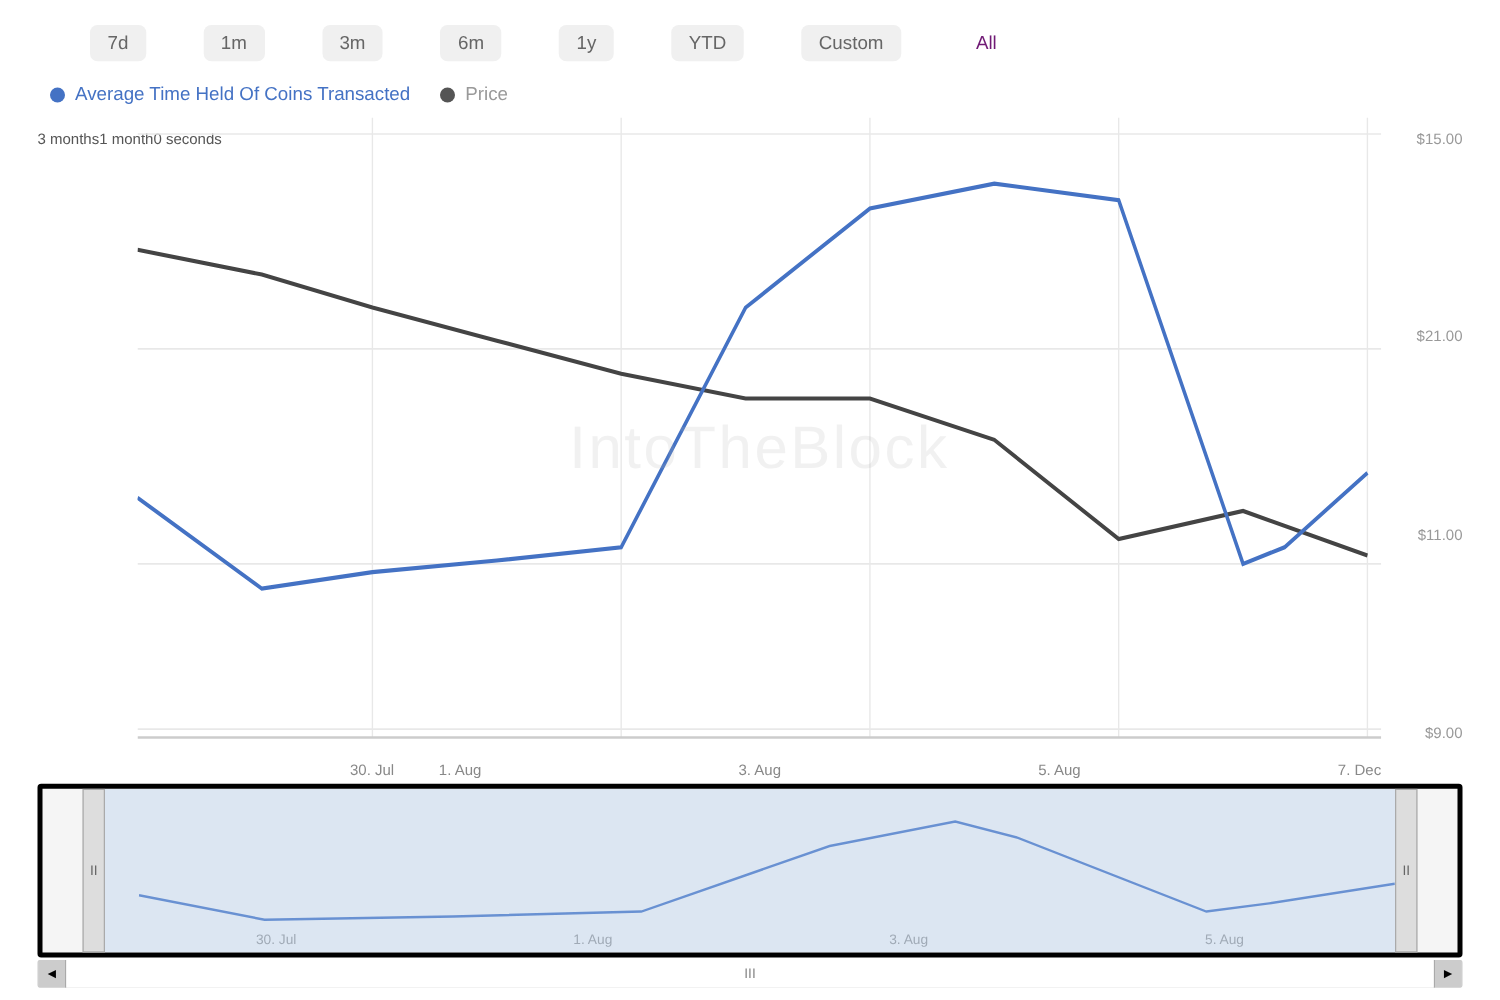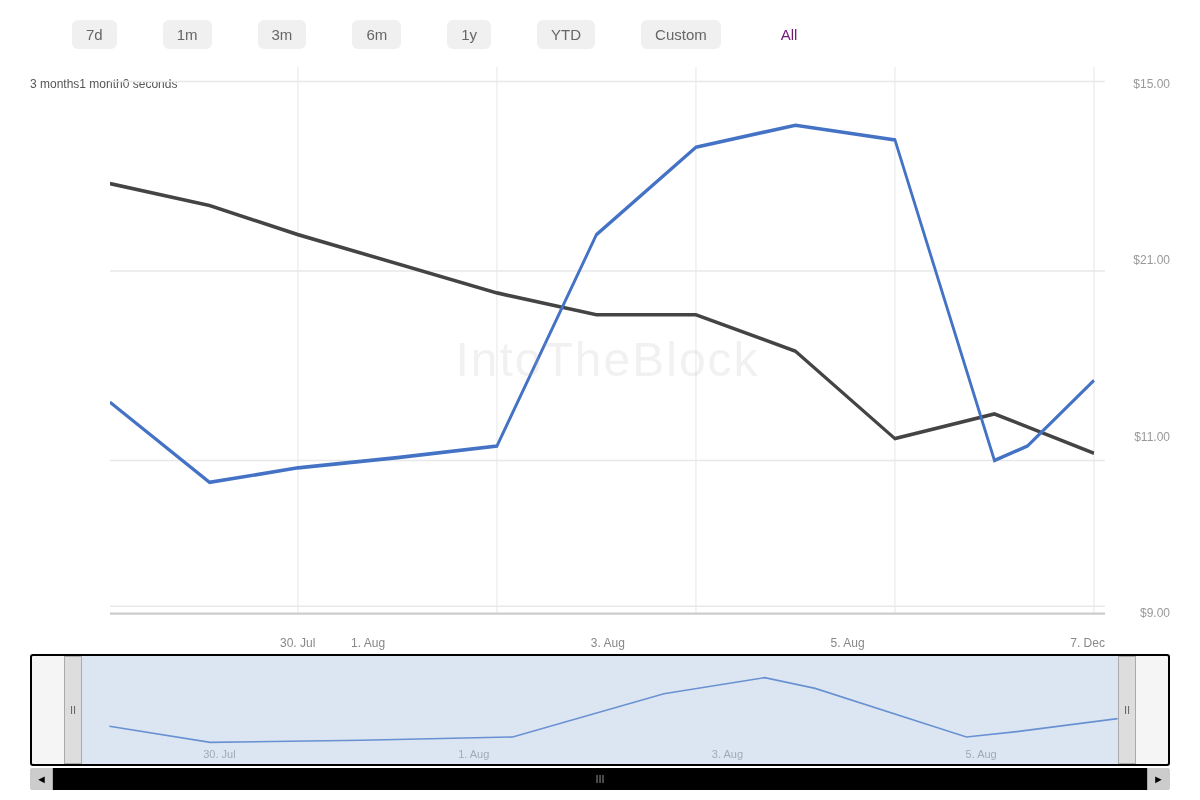--- a/index.html
+++ b/index.html
@@ -122,22 +122,22 @@
       font-weight: 400;
       color: rgba(180,180,180,0.18);
       white-space: nowrap;
       letter-spacing: 2px;
       pointer-events: none;
       user-select: none;
     }
 
     
     .navigator {
-      height: 112px;
-      border: 2px solid #000000;
+      height: 139px;
+      border: 4px solid #000000;
       border-radius: 3px;
       margin-top: 4px;
       position: relative;
       background: #f5f5f5;
       overflow: hidden;
       padding-left: 27px;
     }
     .navigator-svg {
       width: 100%;
       height: 100%;
@@ -206,21 +206,21 @@
       align-items: center;
       justify-content: center;
       cursor: pointer;
       font-size: 11px;
       flex-shrink: 0;
       border-left: 1px solid #aaa;
     }
     .scroll-track {
       flex: 1;
       height: 22px;
-      background: #000000;
+      background: #ffffff;
       position: relative;
       display: flex;
       align-items: center;
       justify-content: center;
     }
     .scroll-thumb-label {
       font-size: 11px;
       color: #888;
     }
     .nav-selected {
@@ -242,20 +242,30 @@
     <button class="time-btn">7d</button>
     <button class="time-btn">1m</button>
     <button class="time-btn">3m</button>
     <button class="time-btn">6m</button>
     <button class="time-btn">1y</button>
     <button class="time-btn">YTD</button>
     <button class="time-btn">Custom</button>
     <button class="time-btn active">All</button>
   </div>
 
+  <div class="legend">
+    <div class="legend-item">
+      <div class="legend-dot" style="background:#4472C4;"></div>
+      <span class="legend-label blue">Average Time Held Of Coins Transacted</span>
+    </div>
+    <div class="legend-item">
+      <div class="legend-dot" style="background:#555;"></div>
+      <span class="legend-label">Price</span>
+    </div>
+  </div>
 
   <div class="chart-wrapper">
     <div class="chart-main">
 
       <div class="y-axis-left">
         <span class="y-label">3 months</span>
         <span class="y-label">1 month</span>
         <span class="y-label">0 seconds</span>
       </div>
 

